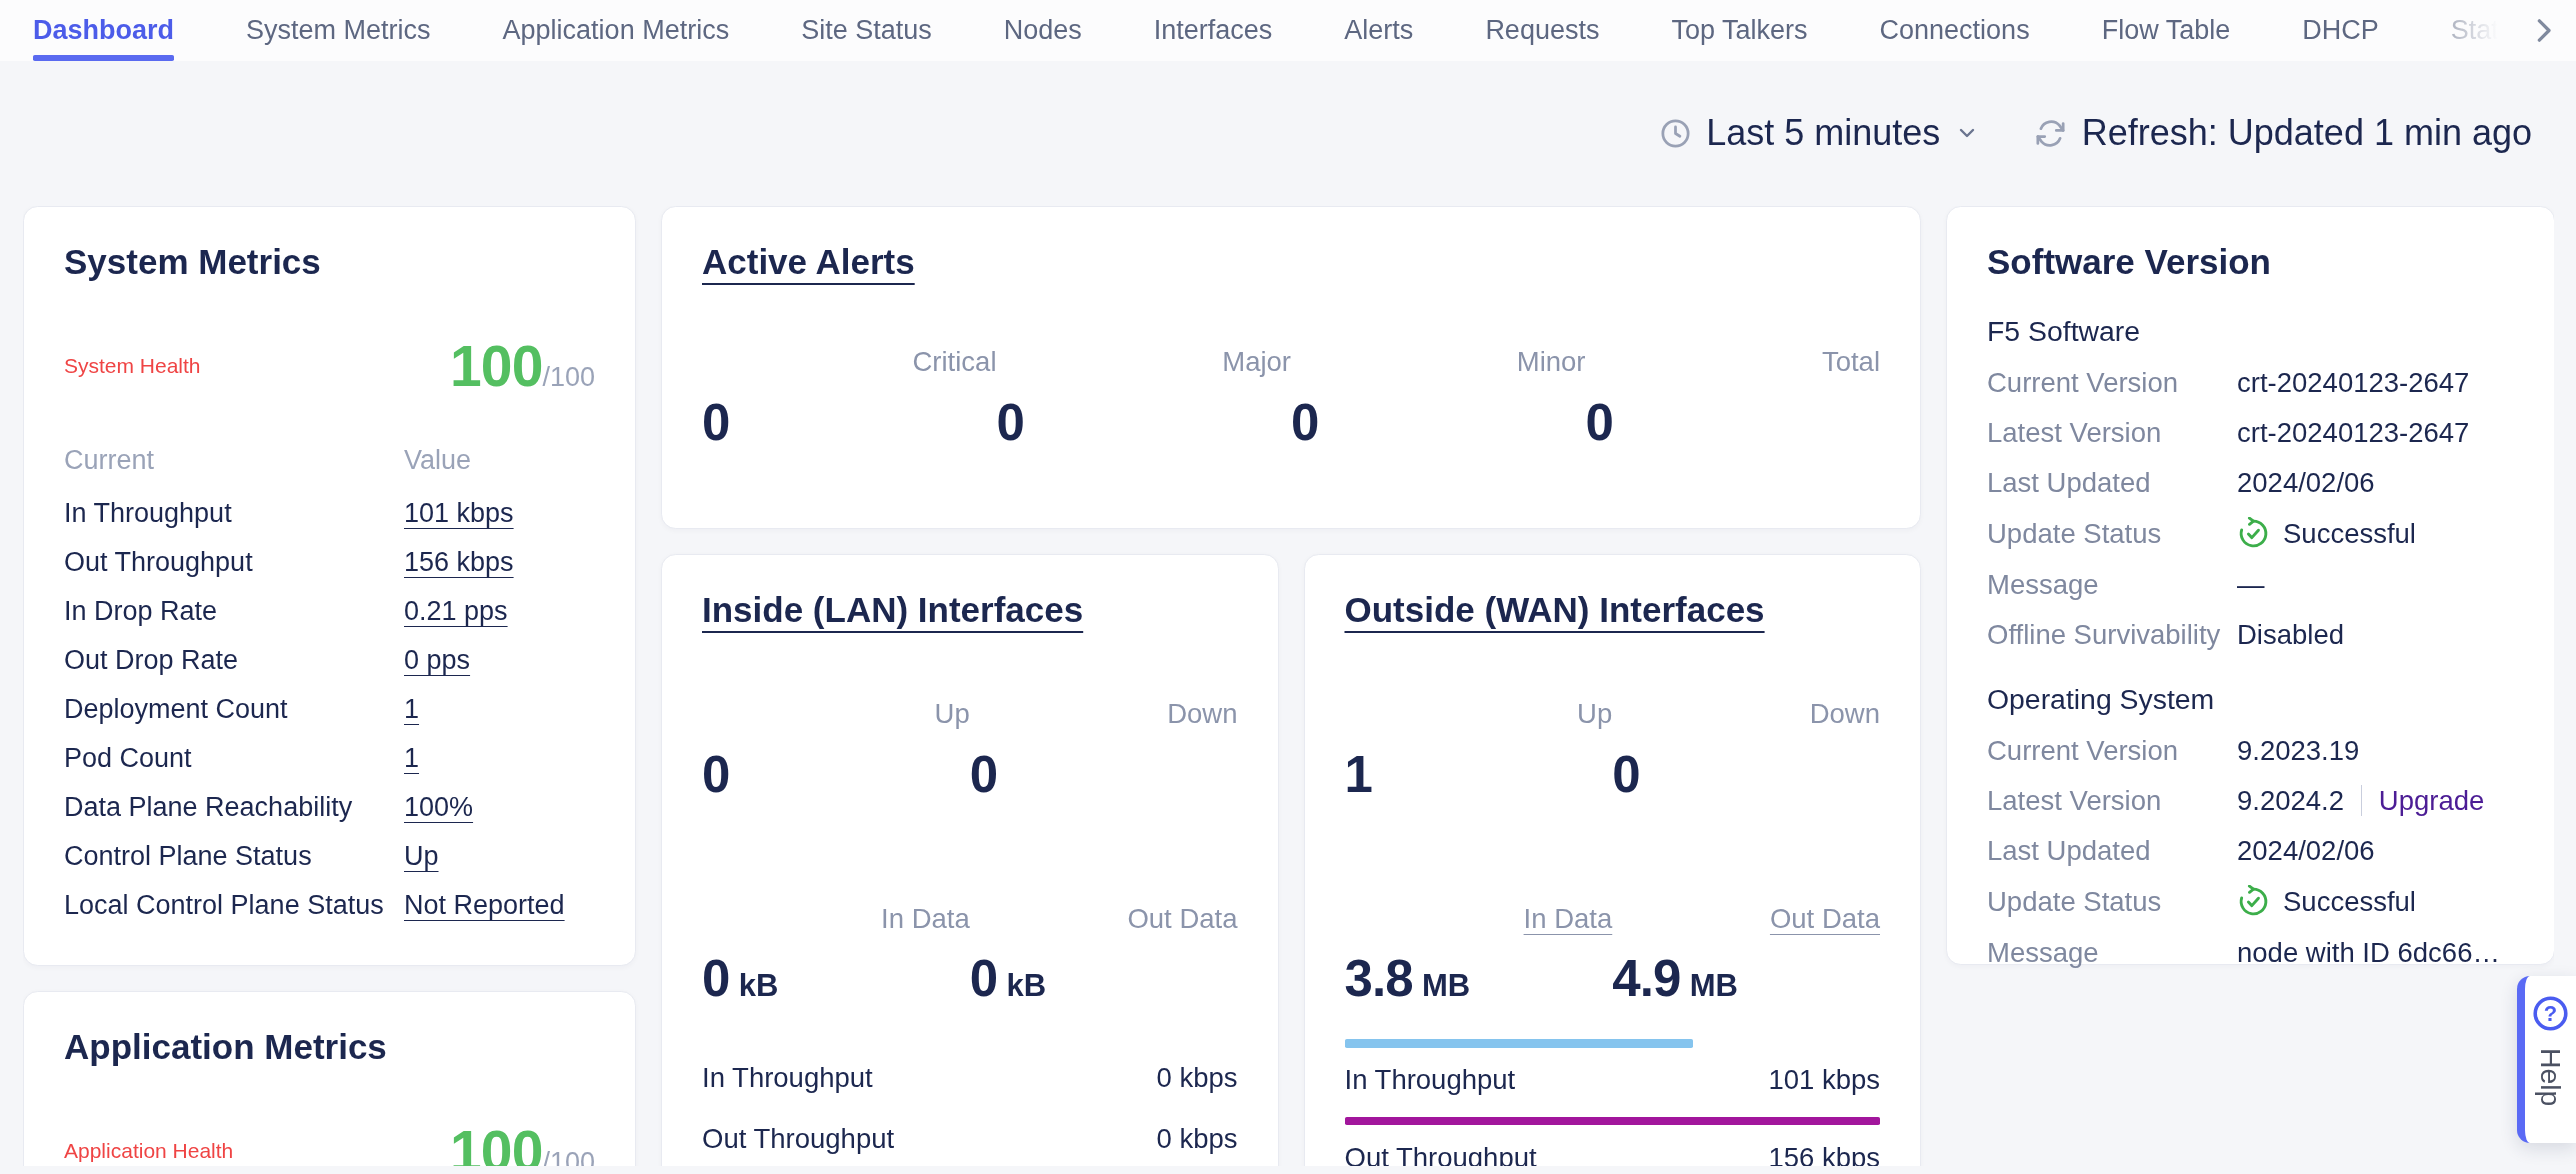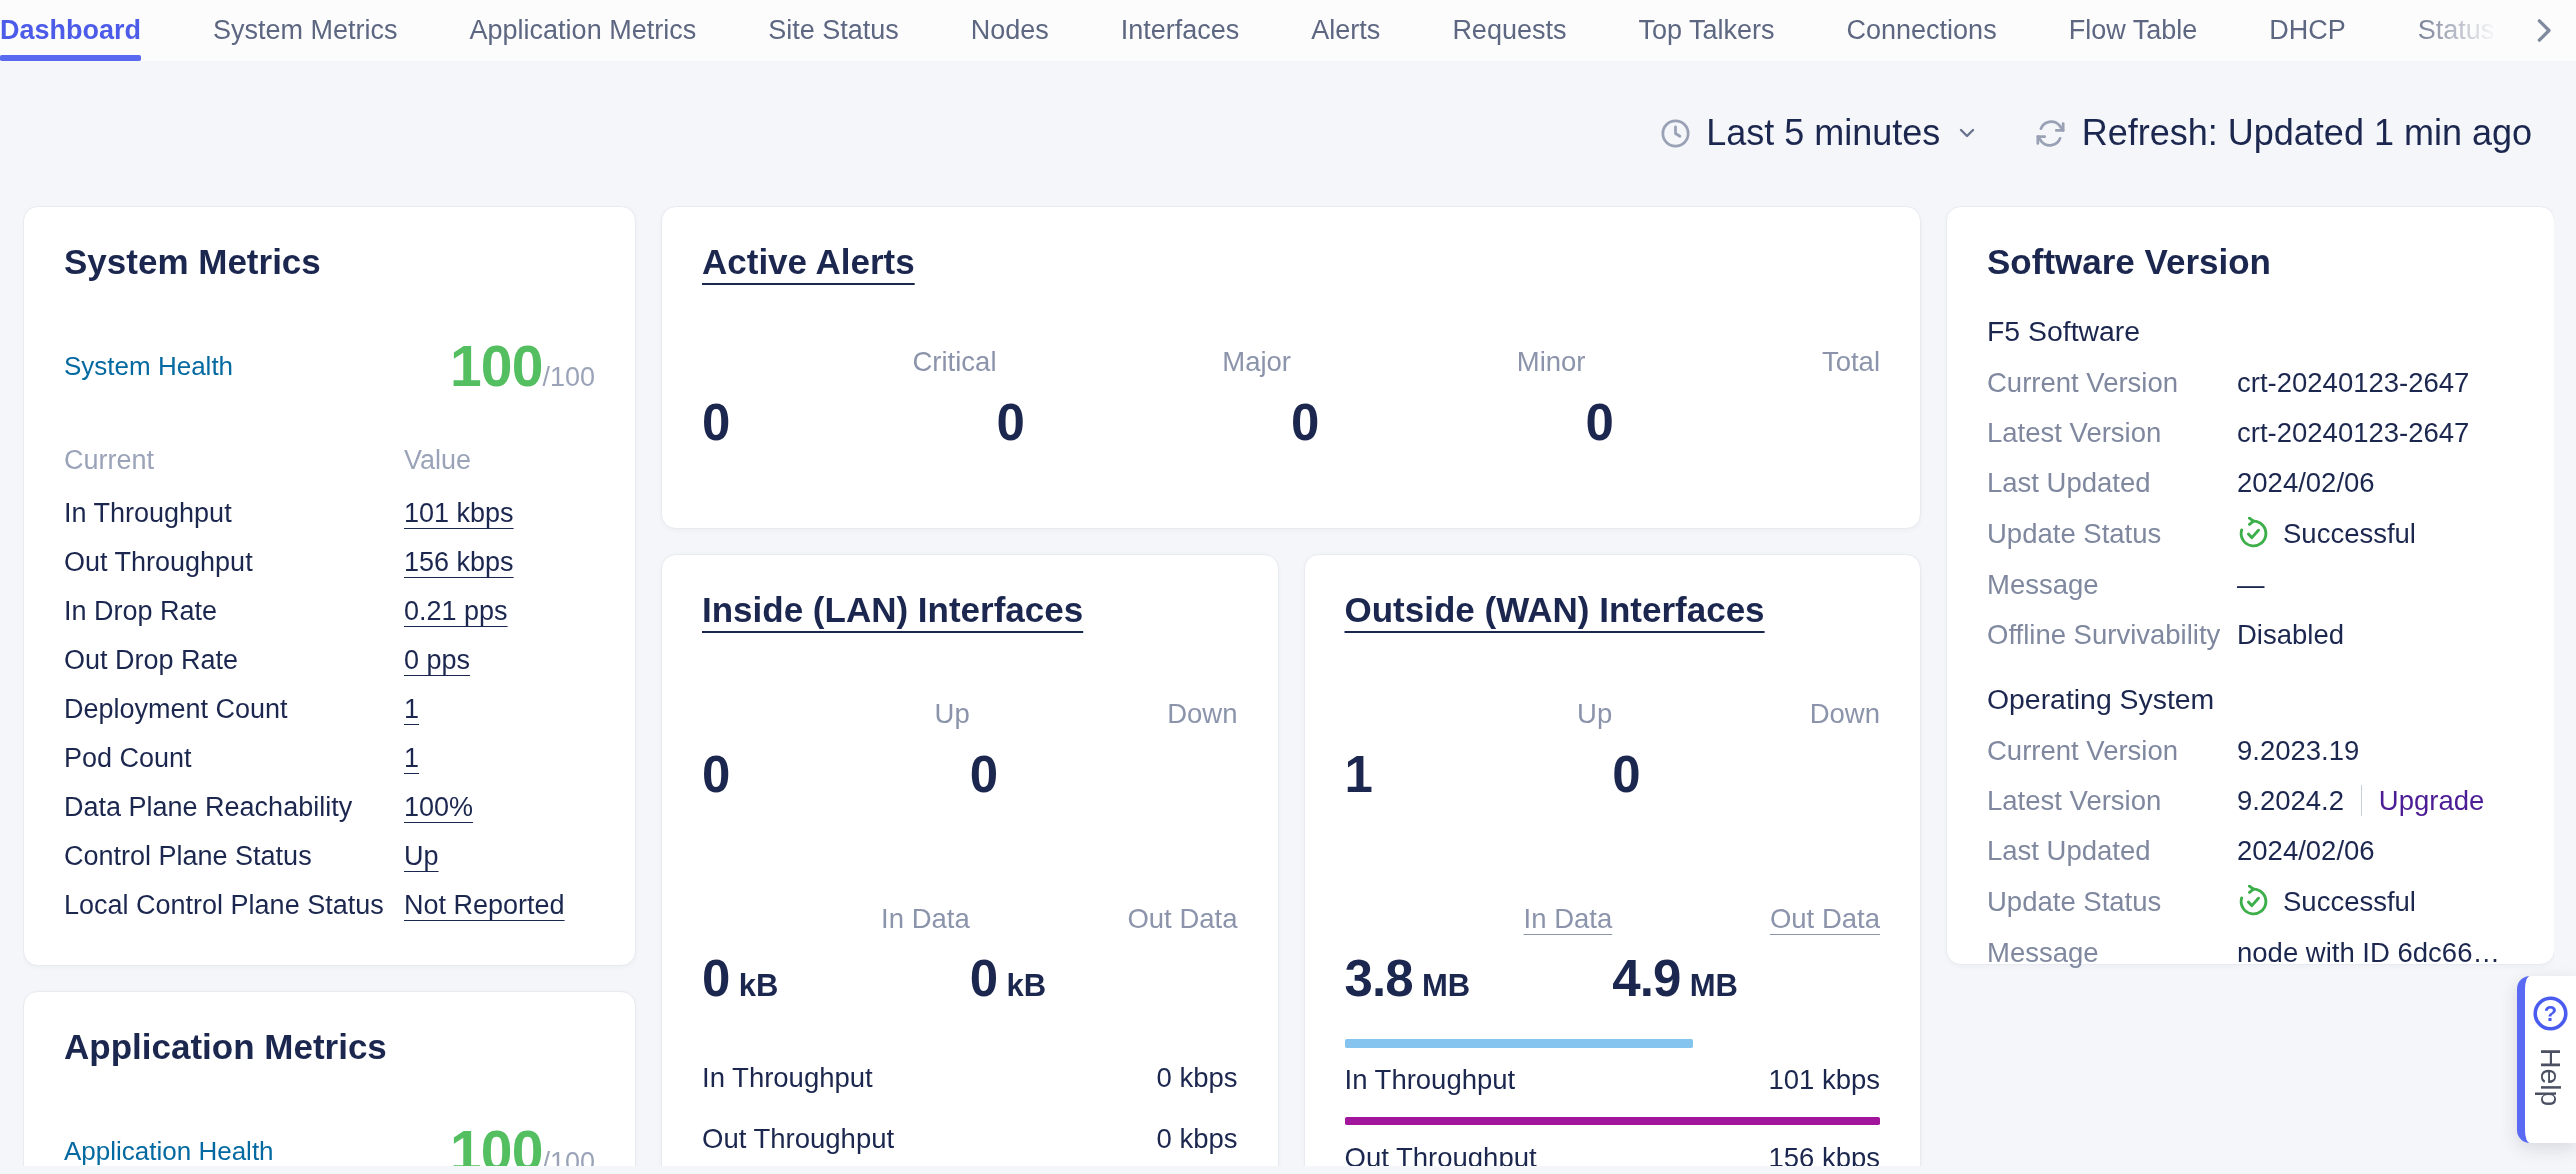--- a/index.html
+++ b/index.html
@@ -2,21 +2,21 @@
 <html style="font-size:14.7px"><head>
 <meta charset="utf-8">
 <style>
   * { margin:0; padding:0; box-sizing:border-box; }
   html,body { width:2576px; height:1174px; overflow:hidden; }
   body { font-family:"Liberation Sans","DejaVu Sans",sans-serif; background:#f5f6f9; color:#1c274f; }
   .page { position:relative; width:2576px; height:1174px; }
 
   
   .nav { position:absolute; top:0; left:0; width:2576px; height:61px; background:#fcfcfd;
-         display:flex; align-items:stretch; gap:72px; white-space:nowrap; overflow:hidden; }
+         display:flex; align-items:stretch; gap:72px; padding-left:33px; white-space:nowrap; overflow:hidden; }
   .tab { position:relative; display:flex; align-items:center; font-size:27px; font-weight:500; color:#5d6781; cursor:pointer; }
   .tab .tab-underline { display:none; }
   .tab.active { color:#4c5ce9; font-weight:700; }
   .tab.active .tab-underline { display:block; position:absolute; left:0; right:0; bottom:0; height:6.4px; background:#5a6af0; border-radius:1.8px; }
   .nav-fade { position:absolute; top:0; right:0; width:174px; height:61px;
               background:linear-gradient(to right, rgba(252,252,253,0), #fcfcfd 55%);
               display:flex; align-items:center; justify-content:flex-end; padding-right:16.5px; }
   .icon { display:inline-block; vertical-align:middle; }
 
   
@@ -28,21 +28,21 @@
           display:grid; grid-template-columns:613px 1260px 609px; gap:25px; align-items:start; }
   .col { display:flex; flex-direction:column; gap:25px; min-width:0; }
   .card { background:#ffffff; border:1.8px solid #e8eaf1; border-radius:14.7px; padding:35px 40px;
           box-shadow:0 1.8px 5.5px rgba(25,35,70,0.03); }
   .card-title { font-size:35px; font-weight:600; color:#1c274f; }
   .card-title-link { font-size:35px; font-weight:600; color:#1c274f; text-decoration:underline;
                      text-decoration-thickness:2.3px; text-underline-offset:9.2px; cursor:pointer; display:inline-block; }
 
   
   .health-row { margin-top:51px; display:flex; justify-content:space-between; align-items:center; }
-  .health-label { font-size:26px; font-weight:500; color:#0369a1; }
+  .health-label { font-size:21px; font-weight:500; color:#ef4444; }
   .health-score { display:flex; align-items:baseline; }
   .health-value { font-size:57px; font-weight:700; color:#54bf61; letter-spacing:-0.9px; }
   .health-total { font-size:27px; font-weight:500; color:#9aa3b8; }
 
   
   .mtable { margin-top:46px; }
   .mhead, .mrow { display:grid; grid-template-columns:340px 1fr; align-items:baseline; }
   .mhead { font-size:27px; color:#9aa3b8; }
   .mrow { margin-top:22px; font-size:27px; height:27px; }
   .mrow .mlabel { color:#1c274f; }

